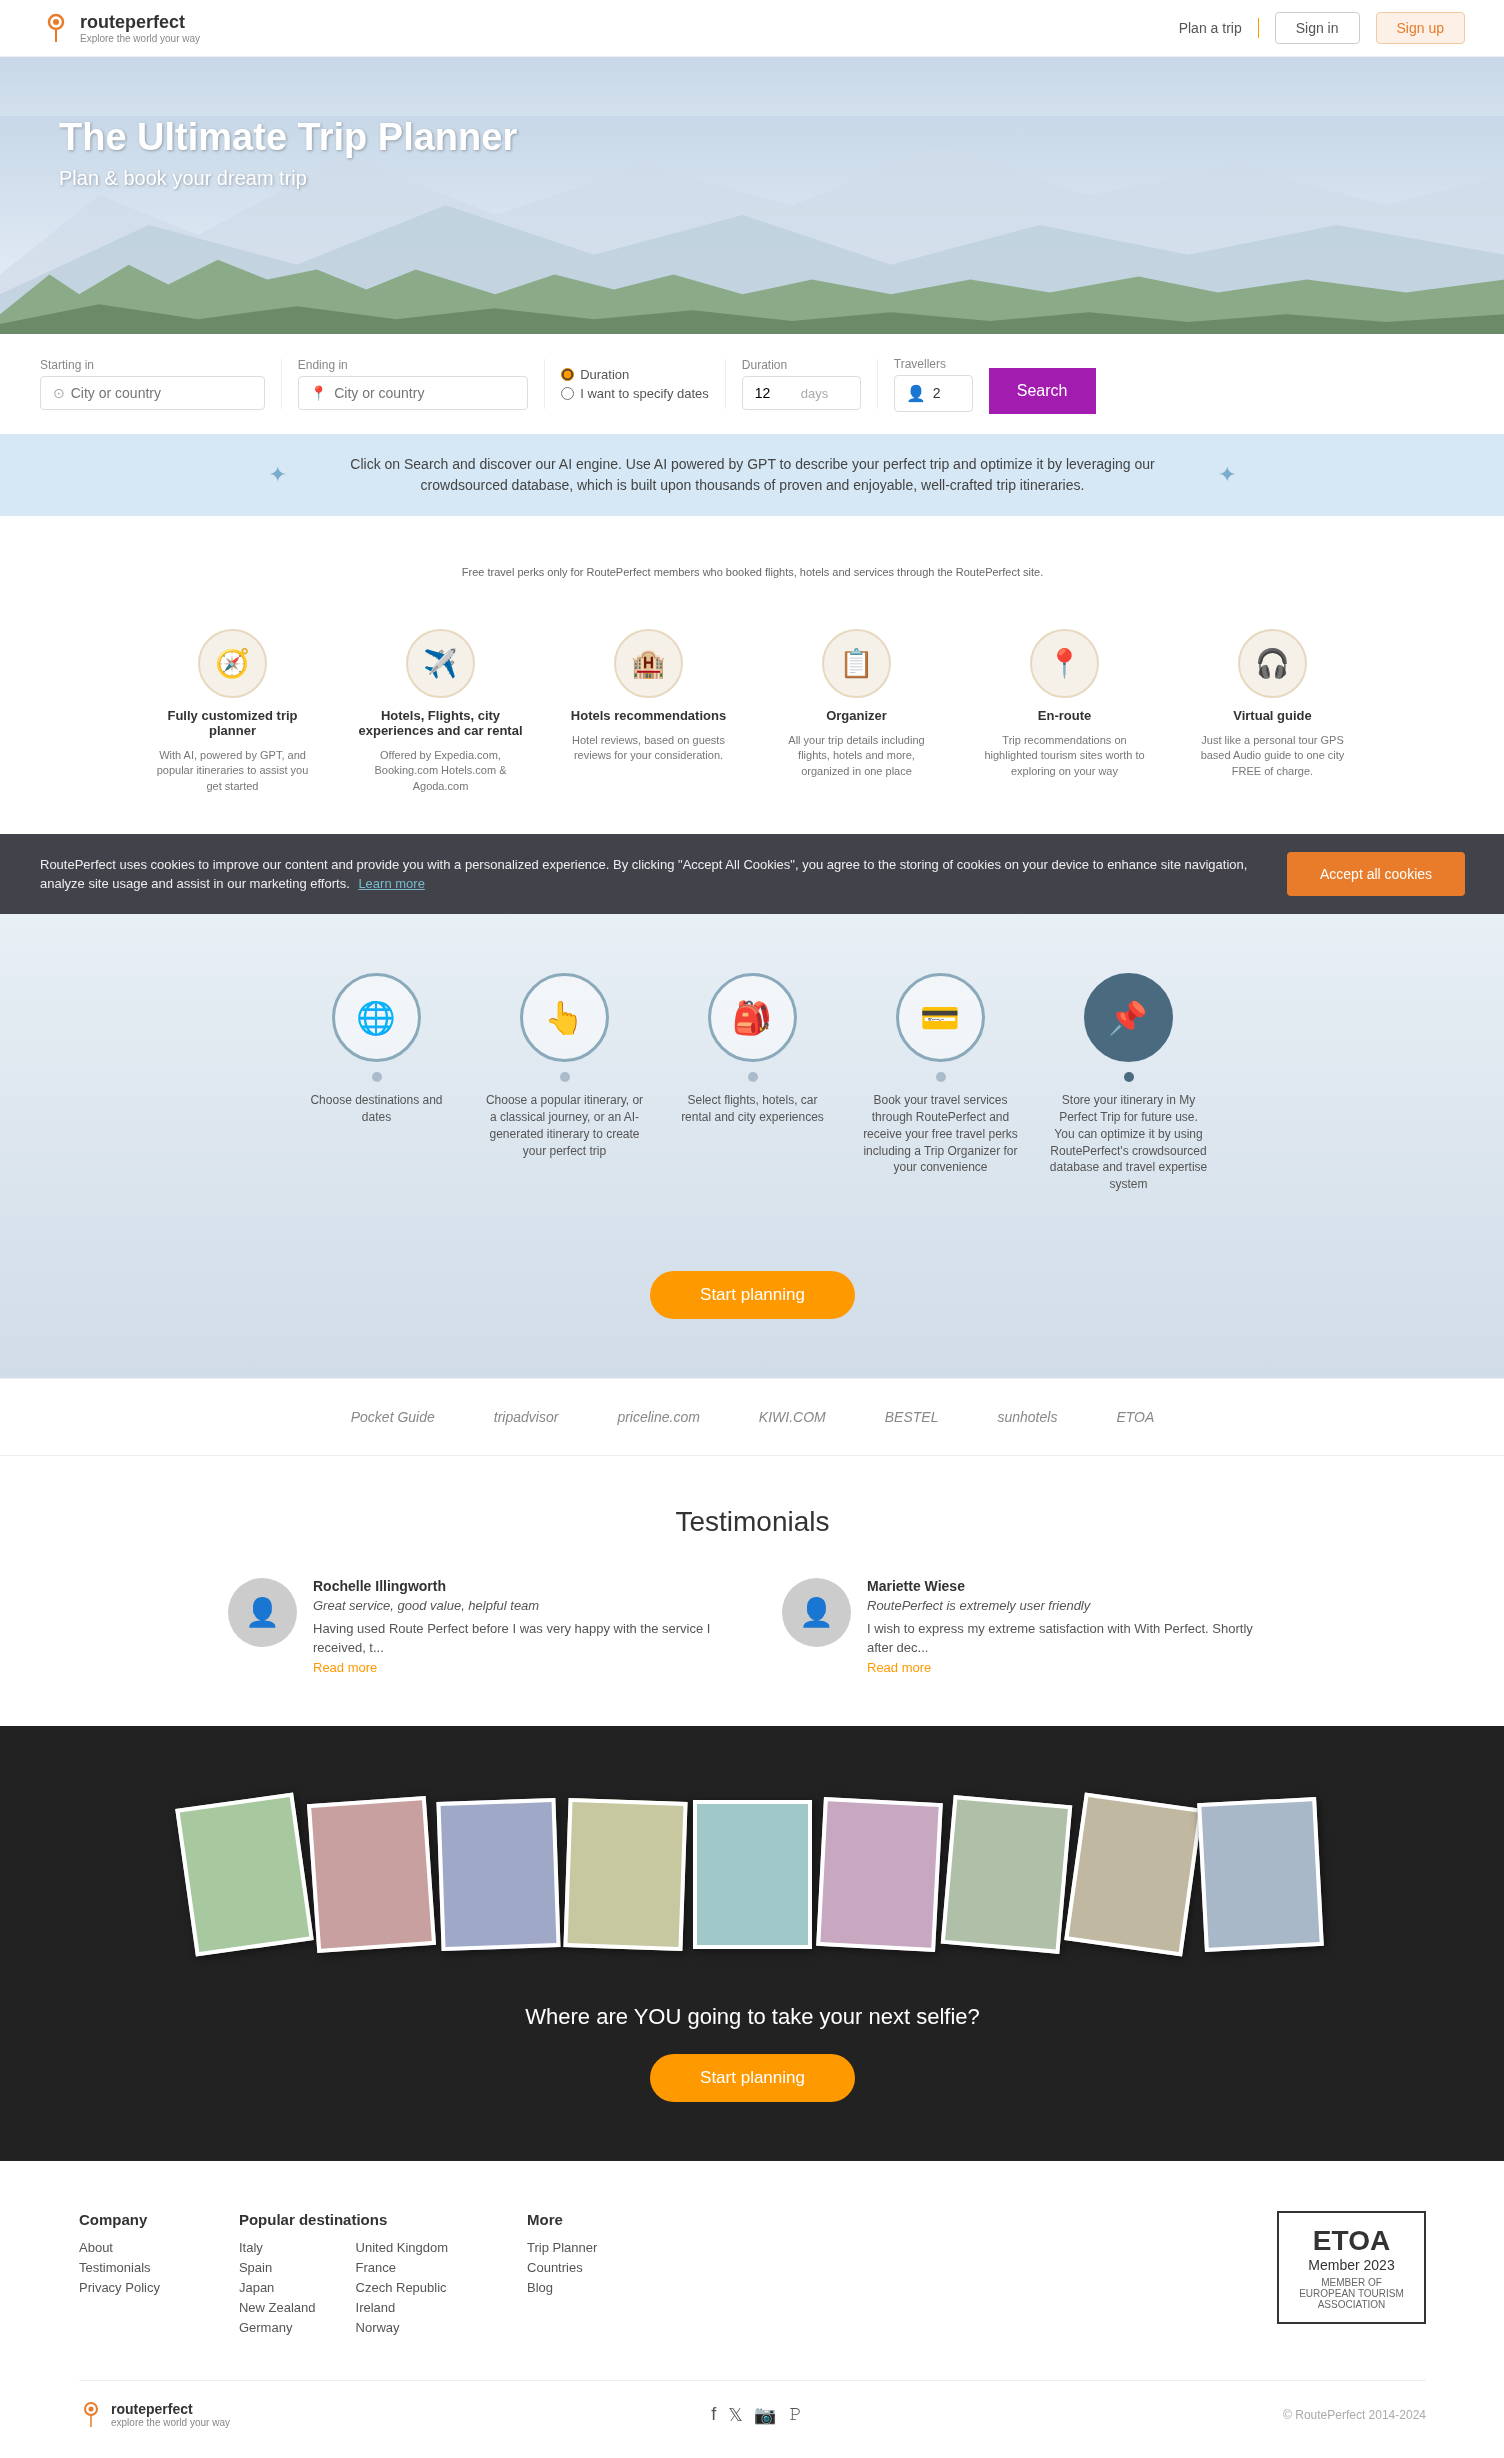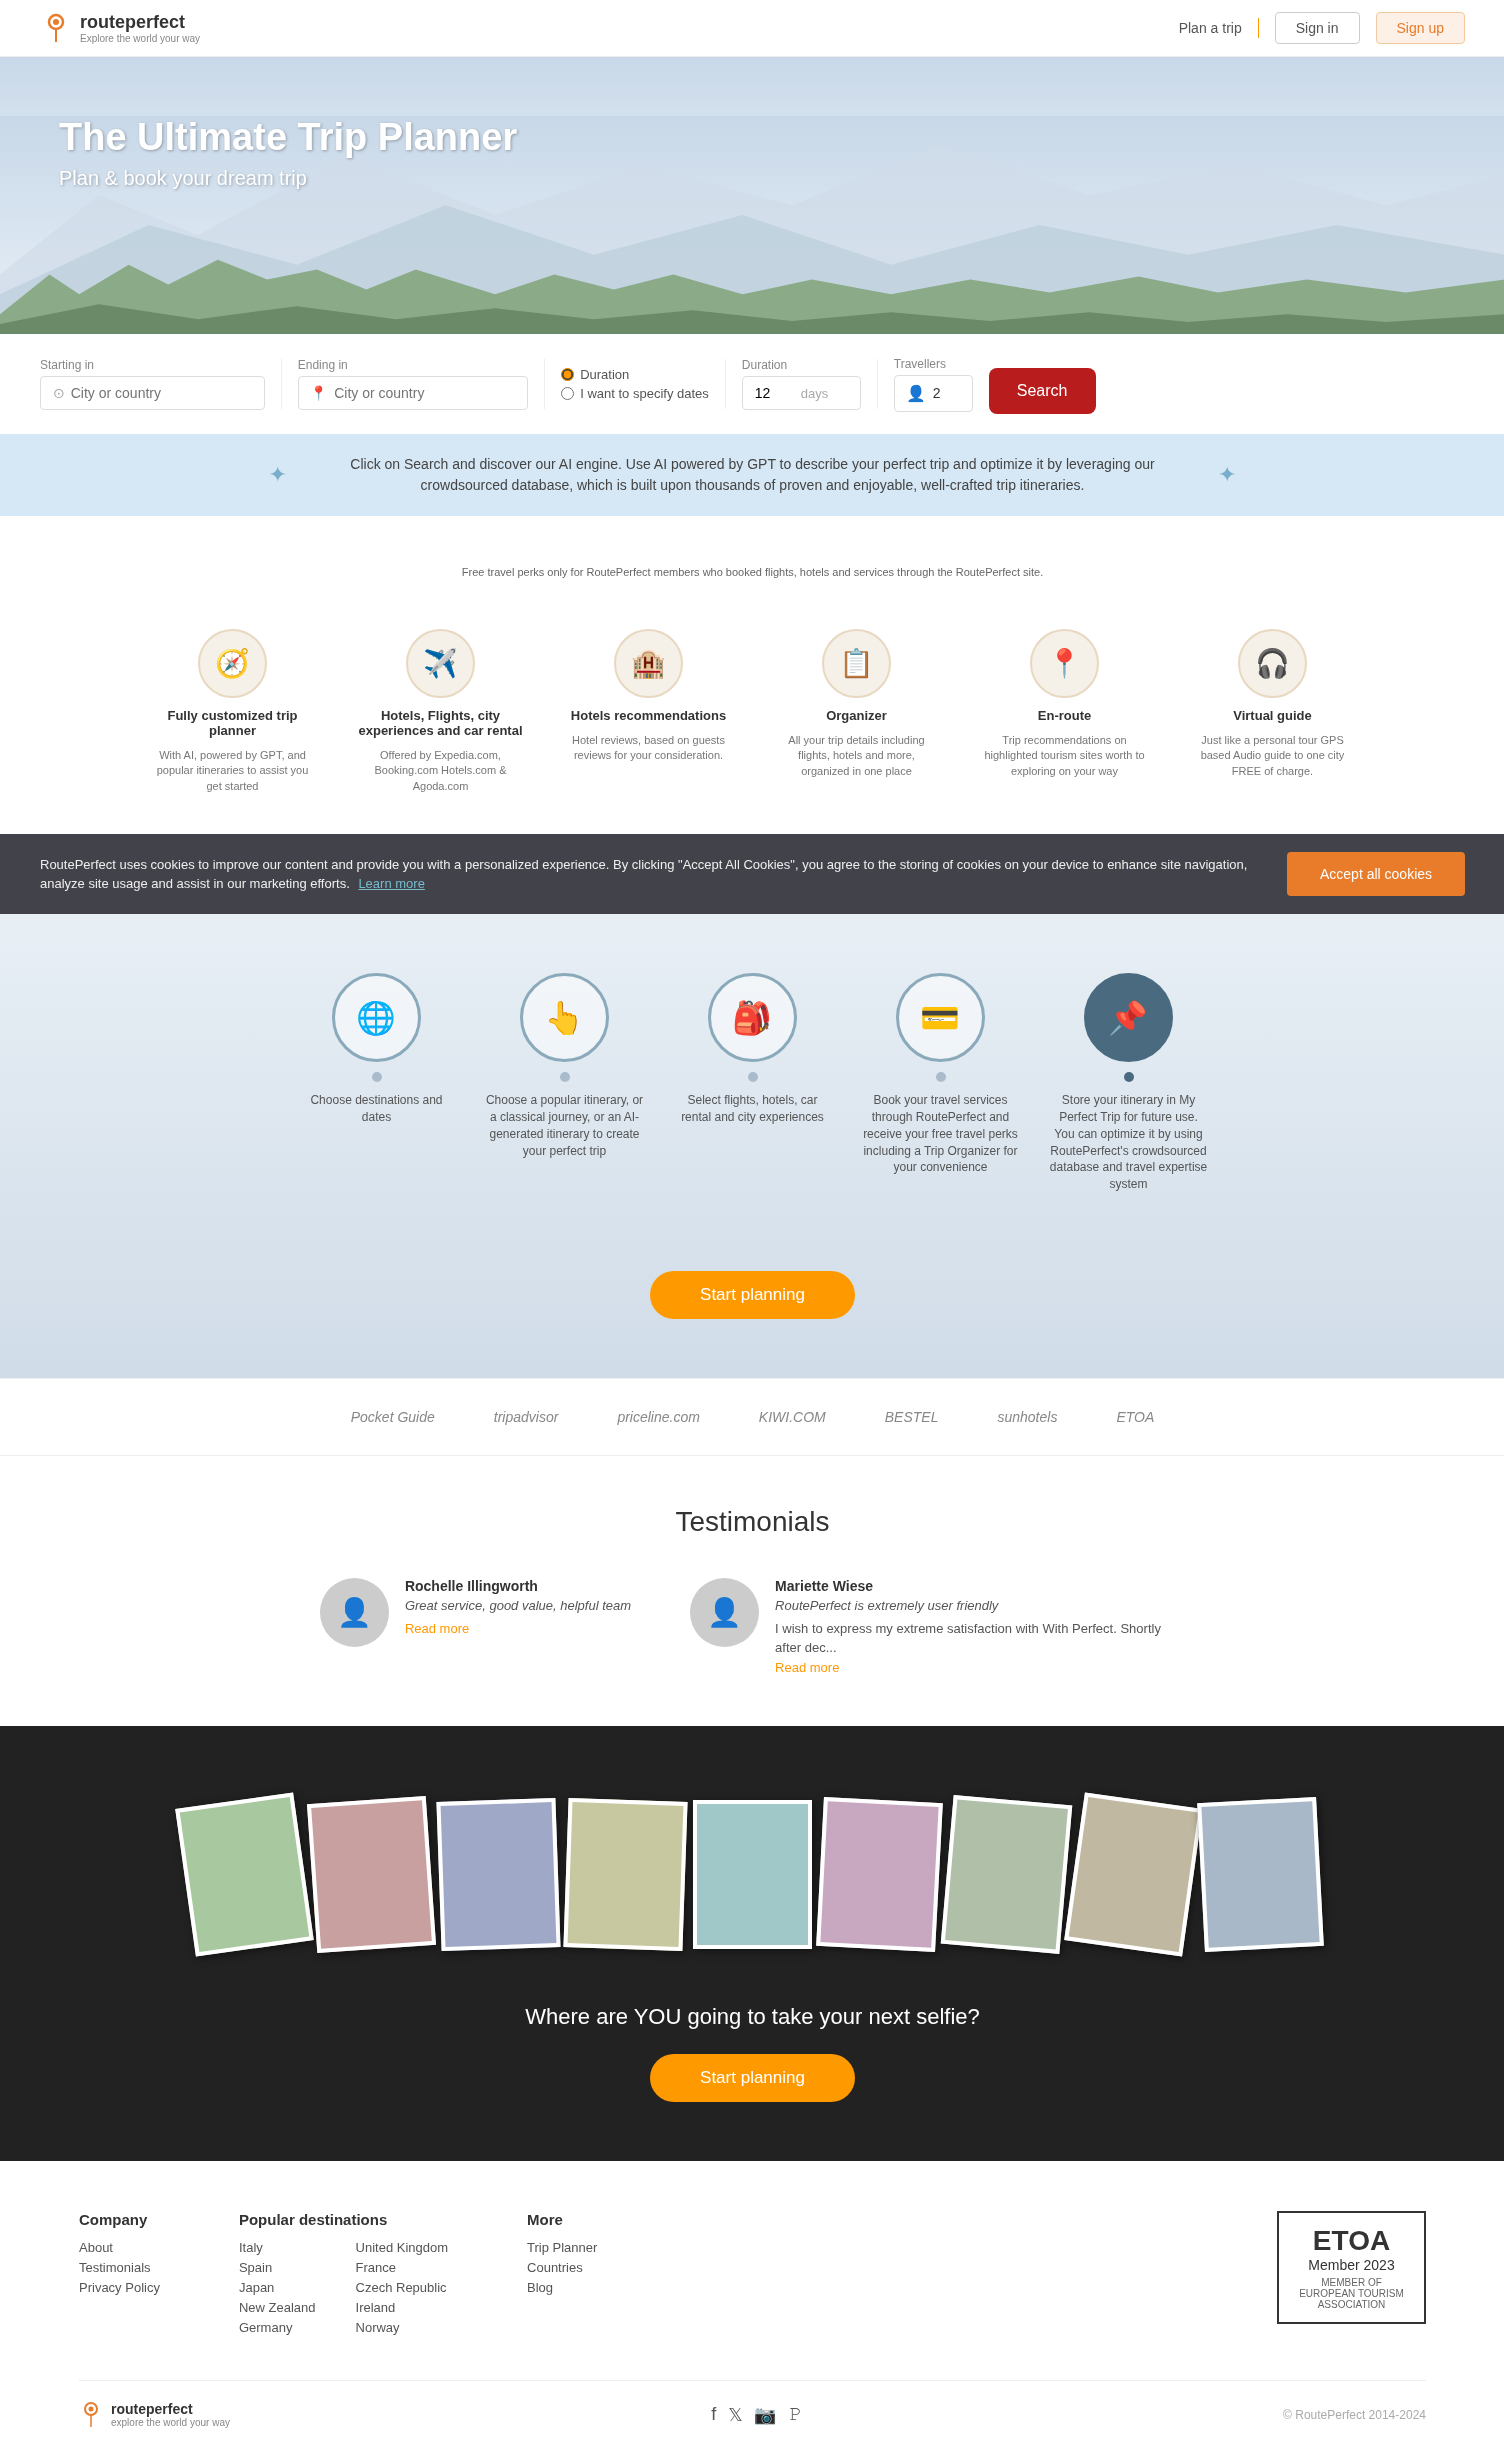--- a/index.html
+++ b/index.html
@@ -90,21 +90,21 @@
     }
     .days-label { color: #aaa; font-size: 13px; margin-left: 6px; }
     .travellers-field { display: flex; flex-direction: column; gap: 4px; }
     .travellers-field label { font-size: 12px; color: #888; }
     .travellers-input-wrap {
       display: flex; align-items: center;
       border: 1px solid #ddd; border-radius: 4px; padding: 8px 12px; min-width: 79px;
     }
     .travellers-icon { color: #aaa; margin-right: 6px; }
     .btn-search {
-      background: #b91c1c; color: #fff; border: none; border-radius: 8px;
+      background: #a21caf; color: #fff; border: none; border-radius: 0;
       padding: 14px 28px; font-size: 16px; cursor: pointer; margin-top: 14px;
     }
 
     
     .ai-banner {
       background: #d6e8f5;
       padding: 20px 59px;
       display: flex;
       align-items: center;
       justify-content: center;
@@ -502,20 +502,21 @@
   </div>
 
 <section class="testimonials-section">
   <h2>Testimonials</h2>
   <div class="testimonials-grid" id="testimonials-grid">
   <div class="testimonial-item">
       <div class="testimonial-avatar">👤</div>
       <div>
         <div class="testimonial-name">Rochelle Illingworth</div>
         <div class="testimonial-title">Great service, good value, helpful team</div>
+        <div class="testimonial-text">Having used Route Perfect before I was very happy with the service I received, t...</div>
         <span class="read-more">Read more</span>
       </div>
     </div>
       <div class="testimonial-item">
       <div class="testimonial-avatar">👤</div>
       <div>
         <div class="testimonial-name">Mariette Wiese</div>
         <div class="testimonial-title">RoutePerfect is extremely user friendly</div>
         <div class="testimonial-text">I wish to express my extreme satisfaction with With Perfect. Shortly after dec...</div>
         <span class="read-more">Read more</span>

